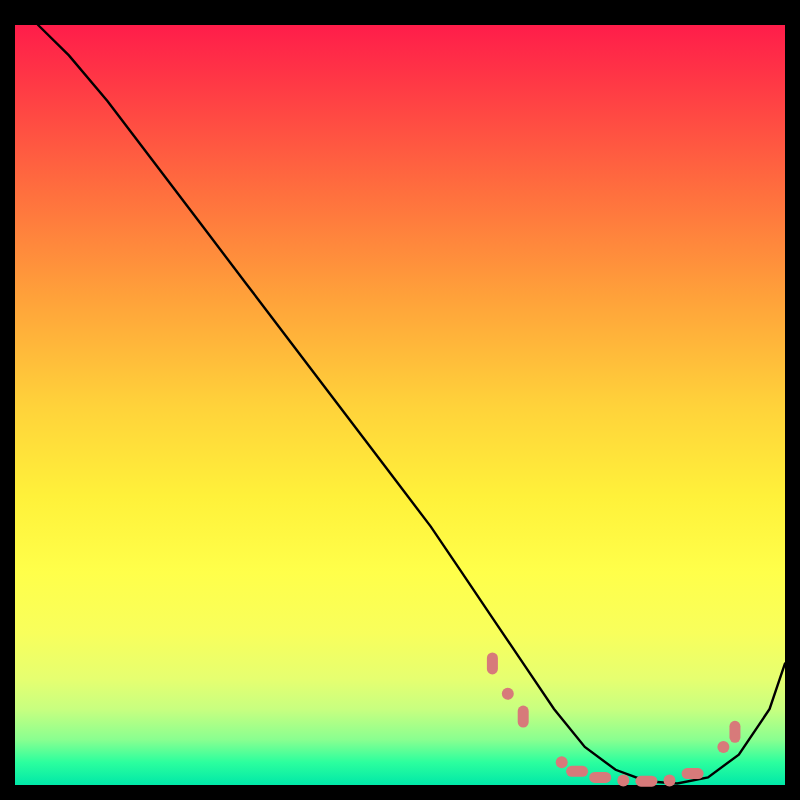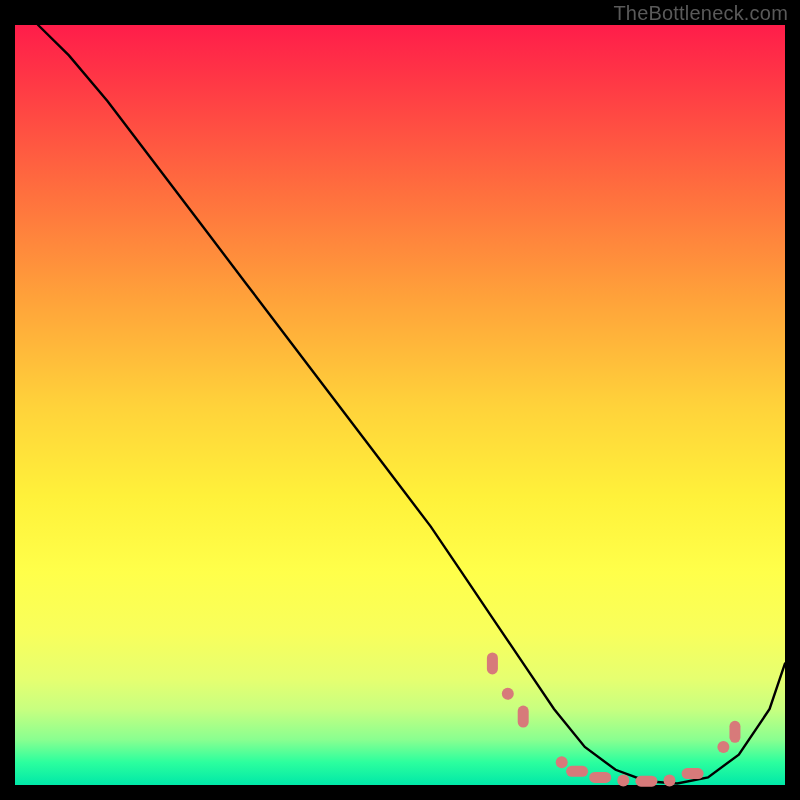--- a/index.html
+++ b/index.html
@@ -47,21 +47,20 @@
     top: 0;
     width: 770px;
     height: 760px;
     overflow: visible;
   }
 </style>
 </head>
 <body>
 
 <div class="frame">
-  <div class="watermark">TheBottleneck.com</div>
   <div class="plot-area">
     <svg class="overlay" viewBox="0 0 770 760">
       <path id="curve-path" fill="none" stroke="#000" stroke-width="2.4" stroke-linecap="round" d="M23.10 0.00 L53.90 30.40 L92.40 76.00 L138.60 136.80 L184.80 197.60 L231.00 258.40 L277.20 319.20 L323.40 380.00 L369.60 440.80 L415.80 501.60 L446.60 547.20 L477.40 592.80 L508.20 638.40 L539.00 684.00 L569.80 722.00 L600.60 744.80 L631.40 756.20 L662.20 758.48 L693.00 752.40 L723.80 729.60 L754.60 684.00 L770.00 638.40"></path>
       <g id="markers-group">
           <rect x="471.9" y="627.4" width="11" height="22" rx="5.5" fill="#d77a7a"></rect>
           <circle cx="492.8" cy="668.8" r="6" fill="#d77a7a"></circle>
           <rect x="502.70000000000005" y="680.6" width="11" height="22" rx="5.5" fill="#d77a7a"></rect>
           <circle cx="546.6999999999999" cy="737.2" r="6" fill="#d77a7a"></circle>
           <rect x="551.1" y="740.82" width="22" height="11" rx="5.5" fill="#d77a7a"></rect>
           <rect x="574.2" y="746.9" width="22" height="11" rx="5.5" fill="#d77a7a"></rect>

